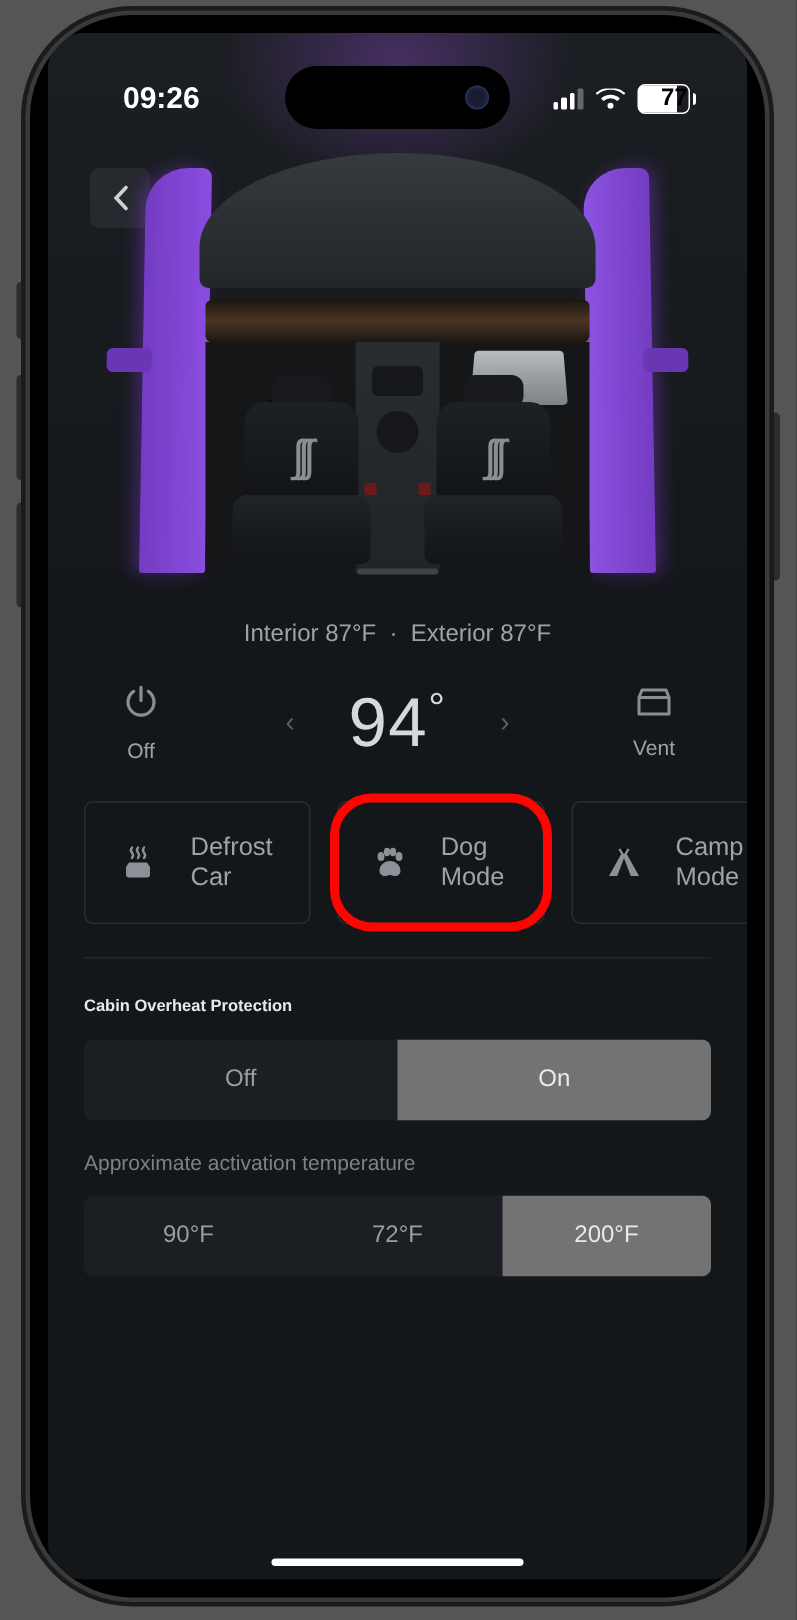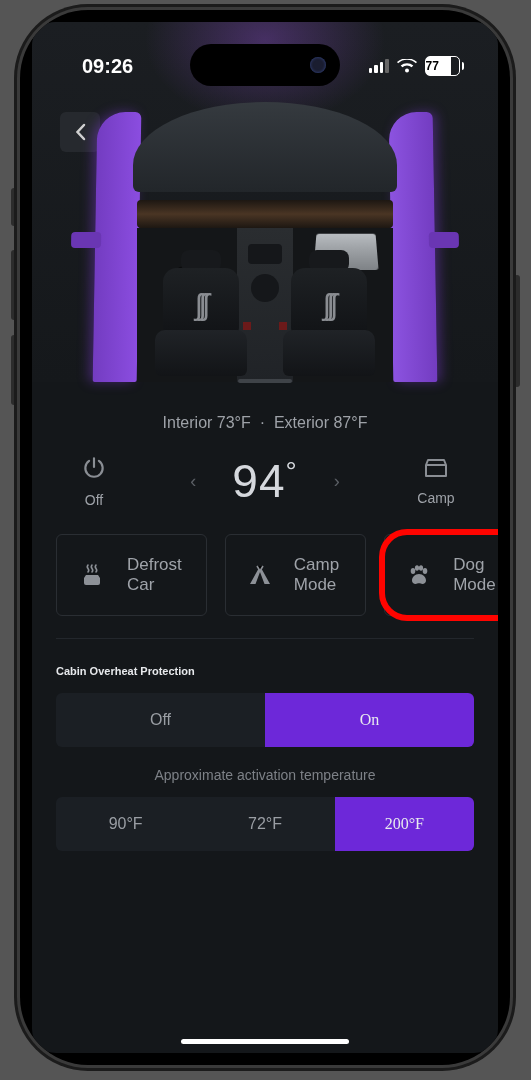--- a/index.html
+++ b/index.html
@@ -38,21 +38,21 @@
   .signal { display:flex; align-items:flex-end; gap:2px; height:14px;}
   .signal span { width:3.5px; background:#fff; border-radius:1px;}
   .signal span:nth-child(1){height:5px;} .signal span:nth-child(2){height:8px;}
   .signal span:nth-child(3){height:11px;} .signal span:nth-child(4){height:14px; background:#666;}
   .wifi svg{display:block;}
   .battery {
     display:flex; align-items:center; gap:2px;
   }
   .battery-body {
     width:35px; height:20px; border:1.5px solid #fff; border-radius:5px;
-    display:flex; align-items:center; justify-content:flex-start; font-size:12px; font-weight:700;
+    display:flex; align-items:center; justify-content:flex-end; font-size:16px; font-weight:700;
     color:#000; background:linear-gradient(to right,#fff 77%, transparent 77%);
     position:relative;
   }
   .battery-body span{position:relative; z-index:1; color:#000;}
   .battery-tip{width:2.5px; height:8px; background:#fff; border-radius:0 2px 2px 0;}
 
   
   .car-header {
     height: 360px; position: relative;
     background: radial-gradient(ellipse 200px 140px at 50% 5%, rgba(150,80,220,.35), transparent 60%),
@@ -111,22 +111,22 @@
   }
   .opt .ico{width:28px; display:flex; justify-content:center; color:#8d9197;}
   .opt.highlight{ position:relative; }
   .opt.highlight::after{
     content:""; position:absolute; inset:-6px; border:6px solid #ff0400; border-radius:28px; pointer-events:none;
   }
 
   .section-title{color:#e7e9ec; font-size:11px; font-weight:600; margin:26px 0 16px;}
   .seg{ display:flex; background:#1b1f24; border-radius:6px; overflow:hidden;}
   .seg button{ flex:1; padding:18px 0; background:transparent; border:none; color:#9a9ea4; font-size:16px; font-family:inherit;}
-  .seg button.active{ background:#6d28d9; color:#e8eaee; font-weight:500;font-family:Liberation Serif, serif;}
-  .sub-label{color:#7d8187; font-size:14px; margin:20px 0 14px;text-align:center;}
+  .seg button.active{ background:#737373; color:#e8eaee; font-weight:500;}
+  .sub-label{color:#7d8187; font-size:14px; margin:20px 0 14px;}
 
   .home-indicator{
     position:absolute; bottom:9px; left:50%; transform:translateX(-50%);
     width:168px; height:5px; background:#fff; border-radius:4px; z-index:80;
   }
 </style>
 </head>
 <body>
 
 <div class="side-btn side-left1"></div>
@@ -197,21 +197,21 @@
               <div class="seat-base"></div>
               <div class="belt"></div>
           </div>
         </div>
       </div>
       <div class="drag-handle"></div>
     </div>
 
     <div class="content">
       <div class="temps">
-        <span>Interior 73°F</span>
+        <span>Interior 87°F</span>
         &nbsp;<span>·</span>&nbsp;
         <span>Exterior 87°F</span>
       </div>
 
       <div class="climate-row">
         <div class="cc-side">
           <span class="cc-icon">
             <svg width="26" height="26" viewBox="0 0 24 24">
                 <path fill="none" stroke="currentColor" stroke-width="2" stroke-linecap="round" d="M12 3v8M7.5 5.5a8 8 0 109 0"></path>
               </svg>
@@ -222,59 +222,59 @@
           <span class="chev">‹</span>
           <span class="temp-big"><span>94</span><sup>°</sup></span>
           <span class="chev">›</span>
         </div>
         <div class="cc-side">
           <span class="cc-icon">
             <svg width="26" height="22" viewBox="0 0 26 22">
                 <path fill="none" stroke="currentColor" stroke-width="2" stroke-linejoin="round" d="M3 8l2-5h16l2 5v11H3zM3 8h20"></path>
               </svg>
           </span>
-          <span>Camp</span>
+          <span>Vent</span>
         </div>
       </div>
 
       <div class="opt-list">
         <div class="opt">
           <span class="ico">
             <svg width="26" height="24" viewBox="0 0 26 24">
                 <g stroke="currentColor" stroke-width="1.6" fill="none" stroke-linecap="round">
                   <path d="M9 2c-1 1.2-1 2.3 0 3.5s1 2.3 0 3.5M13 2c-1 1.2-1 2.3 0 3.5s1 2.3 0 3.5M17 2c-1 1.2-1 2.3 0 3.5s1 2.3 0 3.5"></path>
                   <path d="M5 15l2-3h12l2 3v5a2 2 0 01-2 2H7a2 2 0 01-2-2z" fill="currentColor" stroke="none"></path>
                 </g>
               </svg>
           </span>
           <span>Defrost Car</span>
-        </div>
-        <div class="opt">
-          <span class="ico">
-            <svg width="24" height="22" viewBox="0 0 24 22">
-                <path fill="currentColor" d="M12 2l10 18H2zM12 8l-4.5 12h9z" fill-rule="evenodd"></path>
-                <path stroke="currentColor" stroke-width="1.6" d="M9 2l3 5L15 2"></path>
-              </svg>
-          </span>
-          <span>Camp Mode</span>
         </div>
         <div class="opt highlight">
           <span class="ico">
             <svg width="24" height="22" viewBox="0 0 24 22">
                 <g fill="currentColor">
                   <ellipse cx="6" cy="7" rx="2.3" ry="3"></ellipse>
                   <ellipse cx="18" cy="7" rx="2.3" ry="3"></ellipse>
                   <ellipse cx="10" cy="4" rx="2.1" ry="2.8"></ellipse>
                   <ellipse cx="14" cy="4" rx="2.1" ry="2.8"></ellipse>
                   <path d="M12 10c4 0 7 3 7 6.5 0 2.2-1.6 3.5-3.6 3.5-1.3 0-2-.7-3.4-.7s-2.1.7-3.4.7c-2 0-3.6-1.3-3.6-3.5C5 13 8 10 12 10z"></path>
                 </g>
               </svg>
           </span>
           <span>Dog Mode</span>
         </div>
+        <div class="opt">
+          <span class="ico">
+            <svg width="24" height="22" viewBox="0 0 24 22">
+                <path fill="currentColor" d="M12 2l10 18H2zM12 8l-4.5 12h9z" fill-rule="evenodd"></path>
+                <path stroke="currentColor" stroke-width="1.6" d="M9 2l3 5L15 2"></path>
+              </svg>
+          </span>
+          <span>Camp Mode</span>
+        </div>
       </div>
 
       <div class="section-title">Cabin Overheat Protection</div>
       <div class="seg">
         <button>Off</button>
         <button class="active">On</button>
       </div>
       <div class="sub-label">Approximate activation temperature</div>
       <div class="seg">
         <button>90°F</button>

